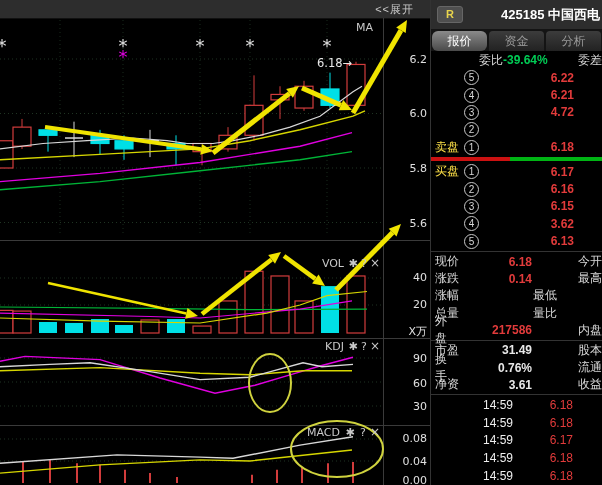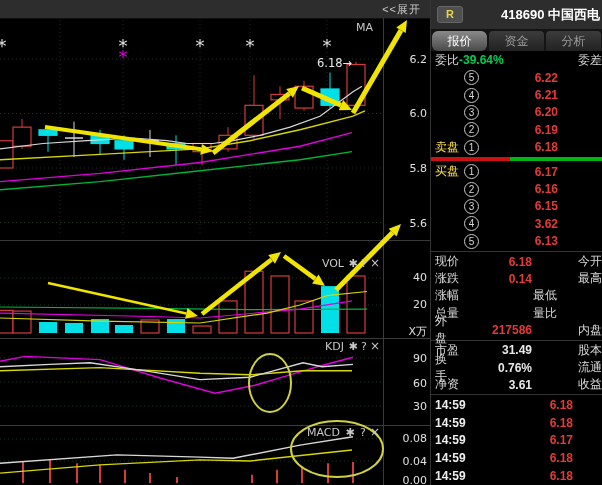--- a/index.html
+++ b/index.html
@@ -1,51 +1,51 @@
 <!DOCTYPE html>
 <html><head>
 <meta charset="utf-8">
 <style>
   html,body{margin:0;padding:0;background:#111;}
   .screen{position:relative;width:602px;height:485px;background:#000;overflow:hidden;
           font-family:"Liberation Sans","DejaVu Sans",sans-serif;}
   
   .chart-topbar{position:absolute;left:0;top:0;width:430px;height:18px;background:#2d2d2d;
                 border-bottom:1px solid #111;z-index:1;}
-  .expand-label{position:absolute;right:9px;top:2px;font-size:11px;color:#c8c8c8;letter-spacing:1px;}
+  .expand-label{position:absolute;right:16px;top:2px;font-size:11px;color:#c8c8c8;letter-spacing:1px;}
   svg.chart{position:absolute;left:0;top:0;z-index:2;}
   svg text{font-family:"DejaVu Sans","Liberation Sans",sans-serif;}
   
   .right-panel{position:absolute;left:430px;top:0;width:172px;height:485px;background:#000;
                border-left:1px solid #333;box-sizing:border-box;font-size:12px;color:#ddd;z-index:3;}
   .panel-header{height:29px;background:#2d2d2d;display:flex;align-items:center;padding:0 2px 0 6px;box-sizing:border-box;}
   .r-badge{width:24px;height:15px;background:#4f4f4f;border:1px solid #666;border-radius:3px;color:#e8d44d;
            font-weight:bold;font-size:11px;text-align:center;line-height:15px;}
   .stock-title{flex:1;text-align:right;color:#ffffff;font-weight:bold;font-size:13px;white-space:nowrap;}
   .tabs{height:22px;display:flex;background:#141414;}
   .tab{flex:1;margin:2px 1px 0 1px;border-radius:4px 4px 0 0;text-align:center;font-size:12px;line-height:20px;}
   .tab.active{background:linear-gradient(#8a8a8a,#4a4a4a);color:#fff;border-radius:6px;}
   .tab.inactive{background:linear-gradient(#3c3c3c,#222);color:#9a9a9a;}
   .row{display:flex;align-items:center;box-sizing:border-box;}
-  .weibi-row{height:18px;padding-left:4px;}
+  .weibi-row{height:18px;padding-left:4px;margin-left:44px;}
   .grow-right{flex:1;text-align:left;font-weight:bold;}
   .lbl2{width:24px;margin-left:5px;white-space:nowrap;color:#d8d8d8;}
   .ob-row{height:17.4px;}
   .ob-side{width:29px;padding-left:4px;color:#fde047;white-space:nowrap;}
   .circ{width:13px;height:13px;border:1px solid #c8c8c8;border-radius:50%;font-size:10px;line-height:13px;
         text-align:center;color:#d8d8d8;flex:none;}
-  .ob-price{flex:1;text-align:right;padding-right:44px;font-weight:bold;}
+  .ob-price{flex:1;text-align:right;padding-right:28px;font-weight:bold;}
   .bar-row{height:7px;display:flex;align-items:center;}
   .bar-red{height:4px;}
   .bar-green{height:4px;}
   .divider{height:1px;background:#333;margin:1px 0;}
   .info-row{height:17.2px;padding-left:4px;gap:41px;}
   .i-label{width:52px;color:#d8d8d8;}
   .i-value{flex:1;text-align:right;font-weight:bold;}
-  .trade-row{height:17.6px;padding-left:4px;font-weight:bold;}
+  .trade-row{height:17.6px;padding-left:4px;font-weight:normal;margin-left:48px;}
   .t-time{width:56px;color:#eee;}
   .t-price{flex:1;text-align:right;padding-right:29px;}
   .v-red{color:#e23b3b}.v-yellow{color:#d6d600}.v-white{color:#e8e8e8}.v-green{color:#00cc55}
 </style>
 </head>
 <body>
 
 <div class="screen">
 
   <div class="chart-topbar">
@@ -209,21 +209,21 @@
     <text x="427" y="387" font-size="11" fill="#e0e0e0" text-anchor="end">60</text>
     <text x="427" y="410" font-size="11" fill="#e0e0e0" text-anchor="end">30</text>
     <text x="427" y="442" font-size="11" fill="#e0e0e0" text-anchor="end">0.08</text>
     <text x="427" y="465" font-size="11" fill="#e0e0e0" text-anchor="end">0.04</text>
     <text x="427" y="484" font-size="11" fill="#e0e0e0" text-anchor="end">0.00</text>
   </svg>
 
   <div class="right-panel">
     <div class="panel-header">
       <span class="r-badge">R</span>
-      <span class="stock-title">418690 中国西电</span>
+      <span class="stock-title">425185 中国西电</span>
     </div>
     <div class="tabs">
       <div class="tab active">报价</div>
       <div class="tab inactive">资金</div>
       <div class="tab inactive">分析</div>
     </div>
 
     <div class="row weibi-row">
       <span>委比</span>
       <span class="grow-right v-green">-39.64%</span>
@@ -236,26 +236,25 @@
         <span class="ob-price v-red">6.22</span>
       </div>
     <div class="row ob-row">
         <span class="ob-side"></span>
         <span class="circ">4</span>
         <span class="ob-price v-red">6.21</span>
       </div>
     <div class="row ob-row">
         <span class="ob-side"></span>
         <span class="circ">3</span>
-        <span class="ob-price v-red">6.20</span>
+        <span class="ob-price v-red">4.72</span>
       </div>
     <div class="row ob-row">
         <span class="ob-side"></span>
         <span class="circ">2</span>
-        <span class="ob-price v-red">6.19</span>
       </div>
     <div class="row ob-row">
         <span class="ob-side">卖盘</span>
         <span class="circ">1</span>
         <span class="ob-price v-red">6.18</span>
       </div>
 
     <div class="bar-row">
       <div class="bar-red" id="bar-red" style="width: 46%; background: rgb(204, 17, 17);"></div>
       <div class="bar-green" id="bar-green" style="width: 54%; background: rgb(0, 180, 20);"></div>

